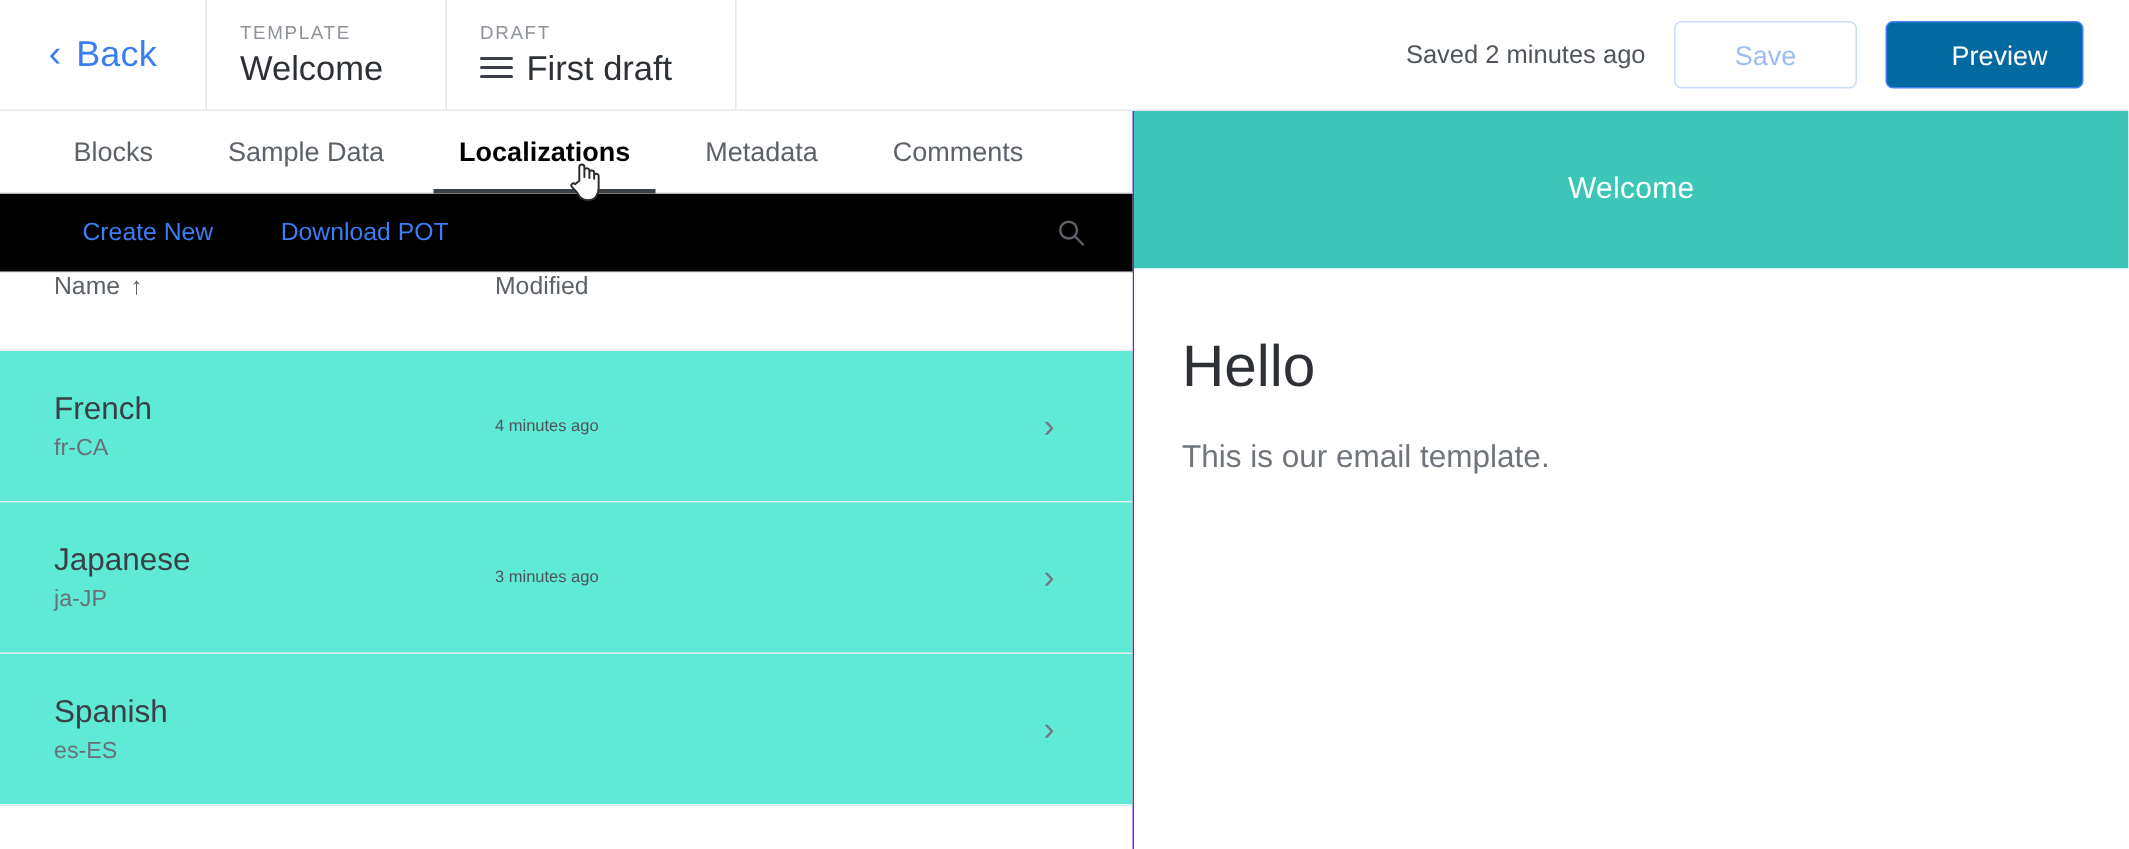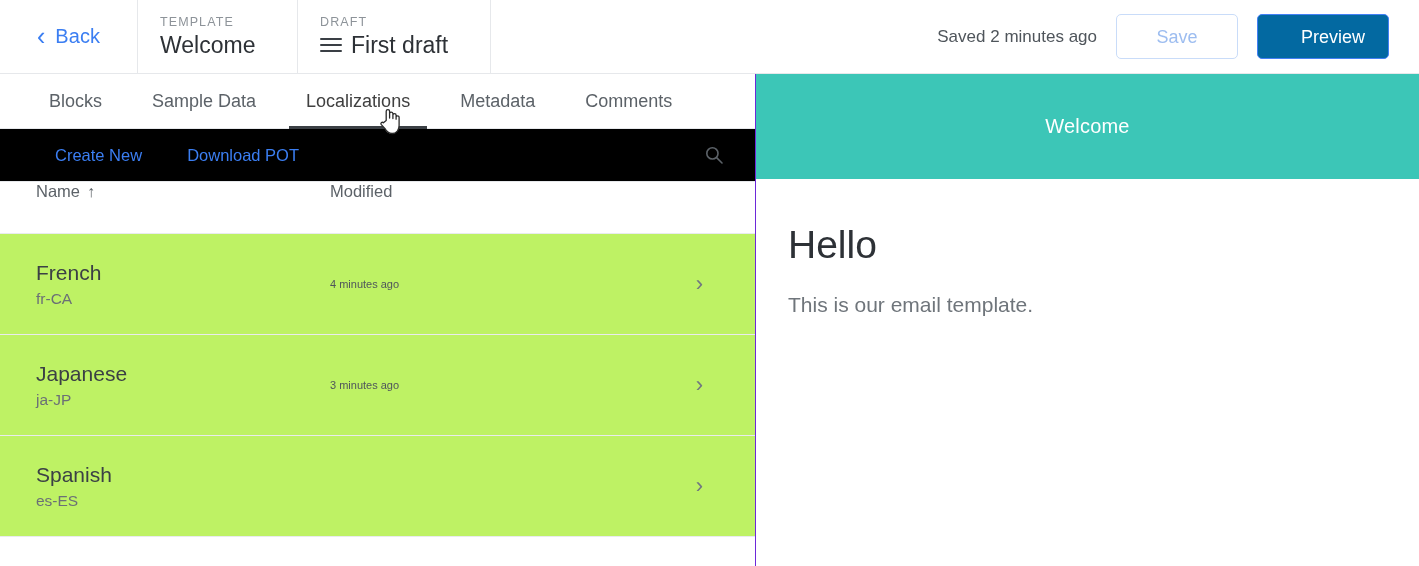--- a/index.html
+++ b/index.html
@@ -51,21 +51,21 @@
   .back-chevron {
     color: #3b7ef2;
     font-size: 25px;
     line-height: 1;
     font-weight: 300;
     margin-right: 10px;
     display: inline-block;
   }
   .back-label {
     color: #3b7ef2;
-    font-size: 20px;
+    font-size: 24px;
     letter-spacing: 0.1px;
   }
 
   .cell-template { width: 160px; padding-left: 22px; }
   .cell-draft    { width: 193px; padding-left: 22px; }
 
   .eyebrow {
     font-size: 12.5px;
     letter-spacing: 1.1px;
     color: #8d9399;
@@ -164,22 +164,22 @@
   .tab {
     display: flex;
     align-items: center;
     padding: 0 25px;
     font-size: 18px;
     color: #5c6268;
     cursor: pointer;
     position: relative;
   }
   .tab.active {
-    color: #404040;
-    font-weight: normal;
+    color: #000000;
+    font-weight: bold;
   }
   .tab.active::after {
     content: "";
     position: absolute;
     left: 8px; right: 8px; bottom: -1px;
     height: 3px;
     background: #3b4045;
   }
 
   
@@ -227,21 +227,21 @@
   }
   .sort-arrow { font-size: 16px; color: #5c6268; }
 
   .rows { flex: 1 1 auto; overflow: hidden; }
 
   .row {
     height: 101px;
     display: flex;
     align-items: center;
     border-bottom: 1px solid #e9ebee;
-    background: #bef264;
+    background: #5eead4;
     cursor: pointer;
   }
   .row-title {
     font-size: 21px;
     color: #3b4045;
     line-height: 1.25;
     margin-bottom: 3px;
   }
   .row-sub {
     font-size: 15.5px;

